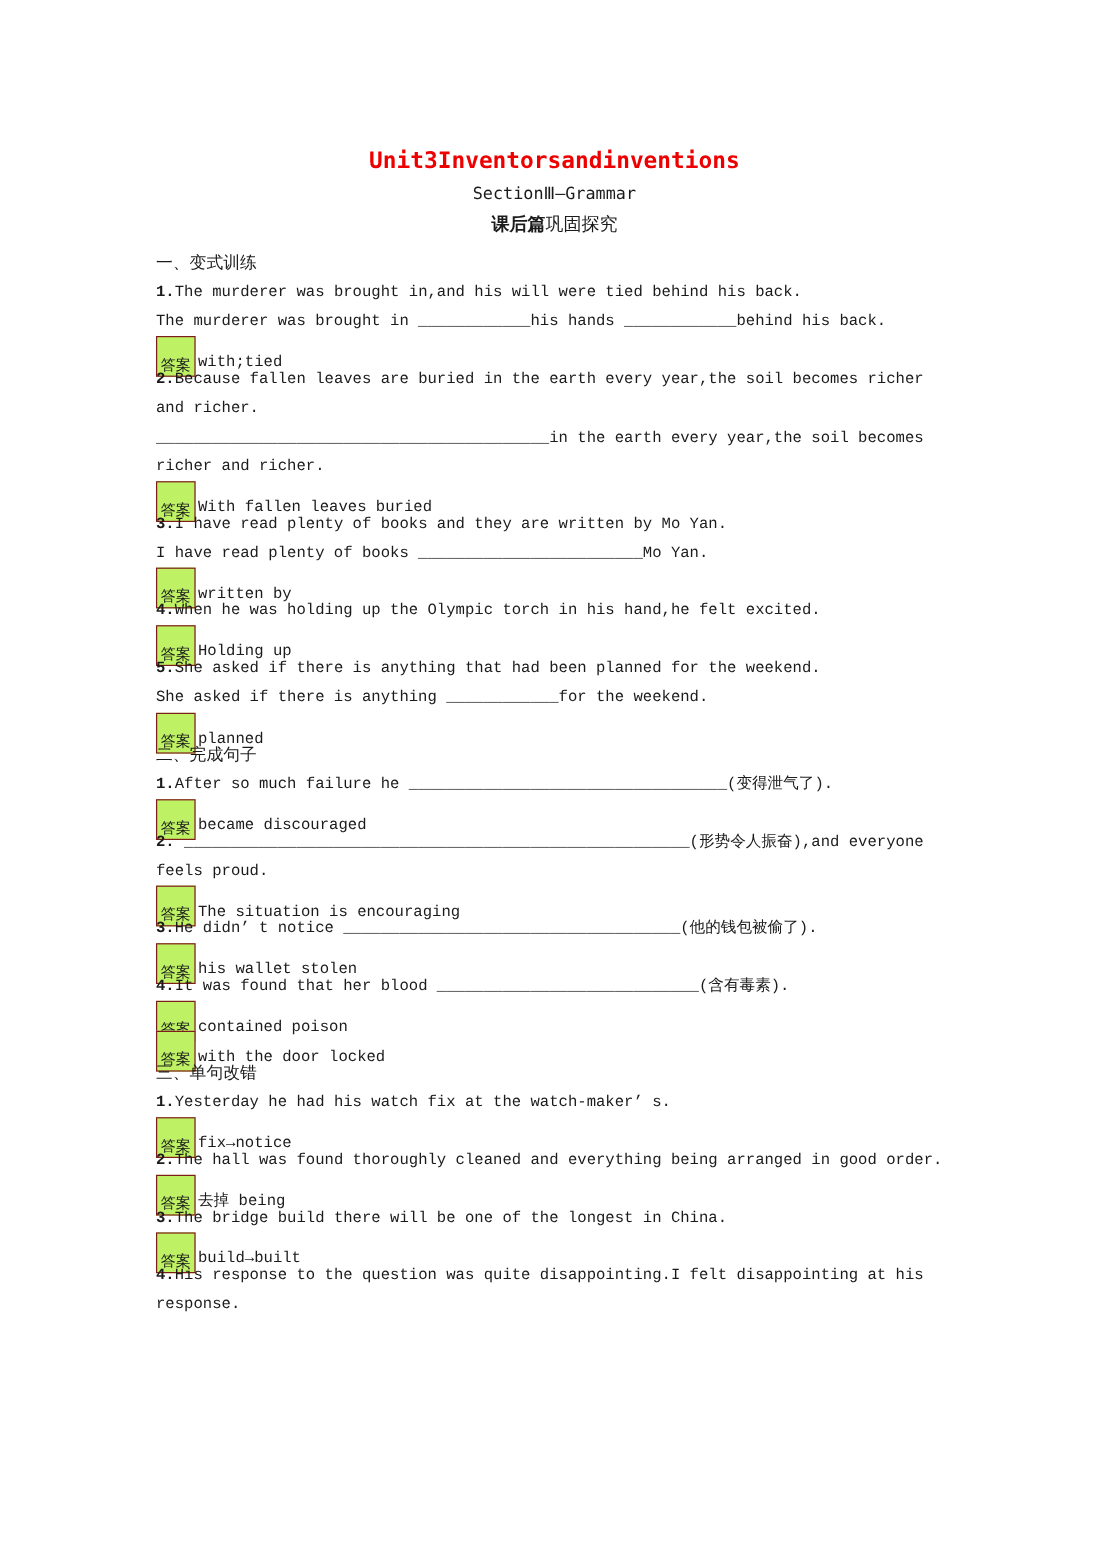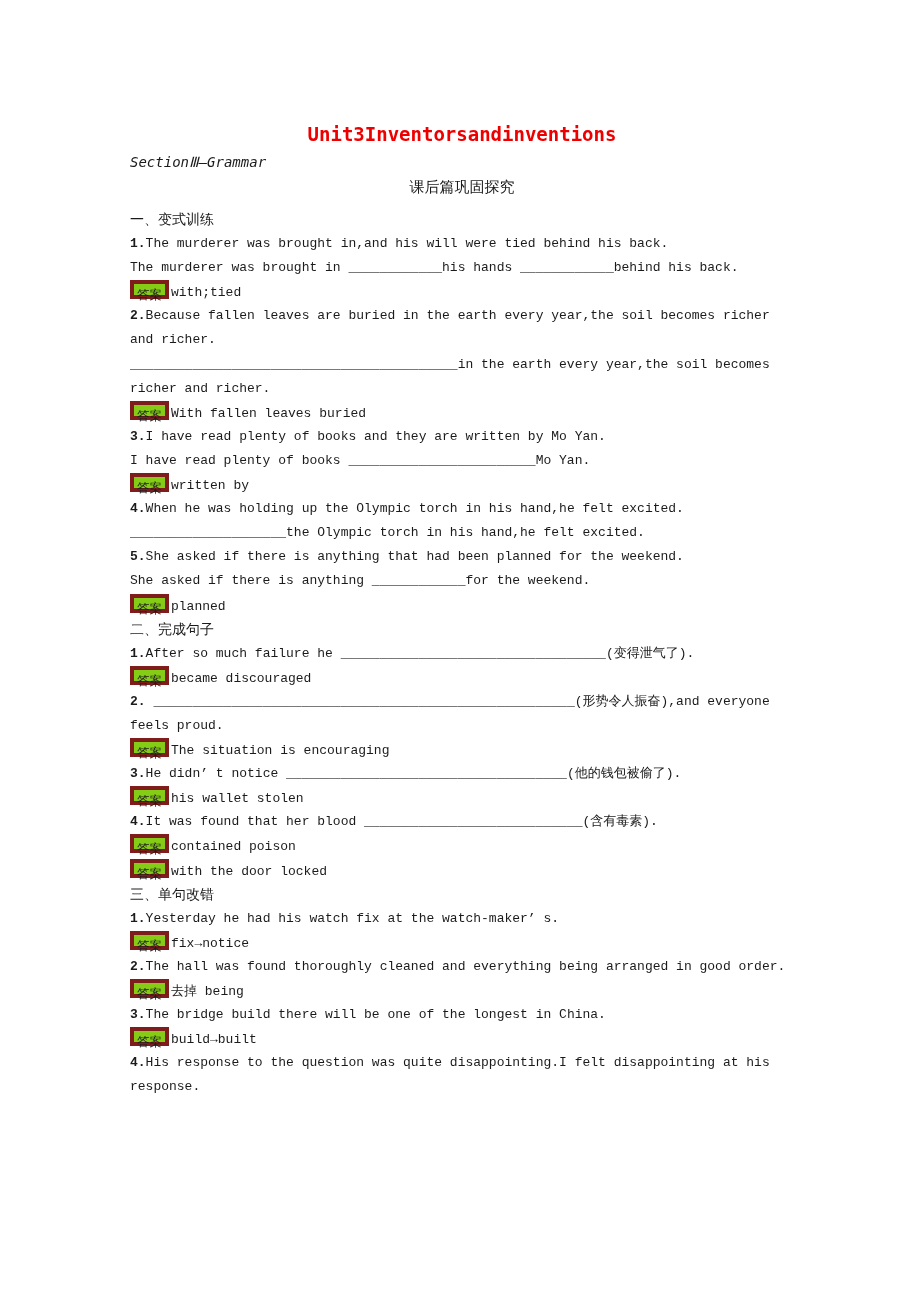--- a/index.html
+++ b/index.html
@@ -15,34 +15,34 @@
   }
   .doc { position: absolute; left: 130px; top: 118px; width: 664px; }
   .title {
     text-align: center;
     font-weight: 700;
     font-size: 19px;
     line-height: 32px;
     color: #ee0000;
     white-space: pre;
   }
-  .sec { text-align: left; font-size: 14px; line-height: 24px; white-space: pre; font-style: italic; }
+  .sec { text-align: center; font-size: 14px; line-height: 24px; white-space: pre; }
   .sub { text-align: center; font-size: 15px; line-height: 26px; }
-  .sub .b { font-weight: 400; }
+  .sub .b { font-weight: 700; }
   .bd { margin-top: 8px; font-size: 13px; font-family: Liberation Mono, monospace; }
   .ln { margin: 0; height: 24.1px; line-height: 24.1px; white-space: pre; }
   .hd { font-size: 14px; }
   .num { font-weight: 700; }
   .ab {
     display: inline-block;
     height: 19px;
     line-height: 17px;
-    border: 4px solid #7f1d1d;
-    background: #84cc16;
-    padding: 4px 3px;
+    border: 1px solid #7f1d1d;
+    background: #bef264;
+    padding: 16px 3px;
     font-size: 12.5px;
     margin-right: 2px;
     vertical-align: -3px;
   }
 </style>
 </head>
 <body>
 
 <div class="page">
   <div class="doc">
@@ -63,21 +63,21 @@
       <p class="ln"><span>and richer.</span></p>
       <p class="ln"><span>__________________________________________in the earth every year,the soil becomes</span></p>
       <p class="ln"><span>richer and richer.</span></p>
       <p class="ln"><span class="ab"><span>答案</span></span><span>With fallen leaves buried</span></p>
 
       <p class="ln"><b class="num">3.</b><span>I have read plenty of books and they are written by Mo Yan.</span></p>
       <p class="ln"><span>I have read plenty of books ________________________Mo Yan.</span></p>
       <p class="ln"><span class="ab"><span>答案</span></span><span>written by</span></p>
 
       <p class="ln"><b class="num">4.</b><span>When he was holding up the Olympic torch in his hand,he felt excited.</span></p>
-      <p class="ln"><span>____________________the Olympic torch in his hand,he felt excited.</span></p>
+      <p class="ln"><span class="ab"><span>答案</span></span><span>Holding up</span></p>
 
       <p class="ln"><b class="num">5.</b><span>She asked if there is anything that had been planned for the weekend.</span></p>
       <p class="ln"><span>She asked if there is anything ____________for the weekend.</span></p>
       <p class="ln"><span class="ab"><span>答案</span></span><span>planned</span></p>
 
       <p class="ln hd">二、完成句子</p>
 
       <p class="ln"><b class="num">1.</b><span>After so much failure he __________________________________(变得泄气了).</span></p>
       <p class="ln"><span class="ab"><span>答案</span></span><span>became discouraged</span></p>
 

